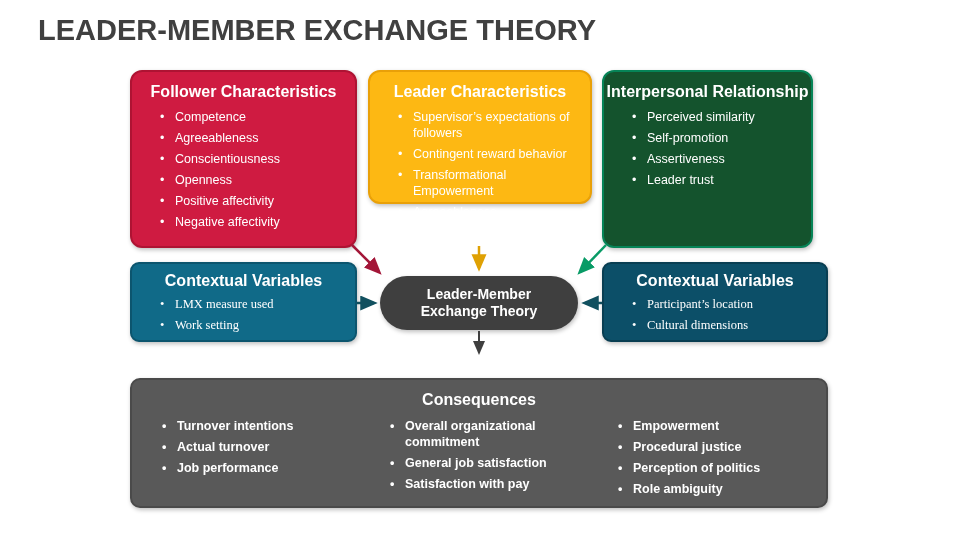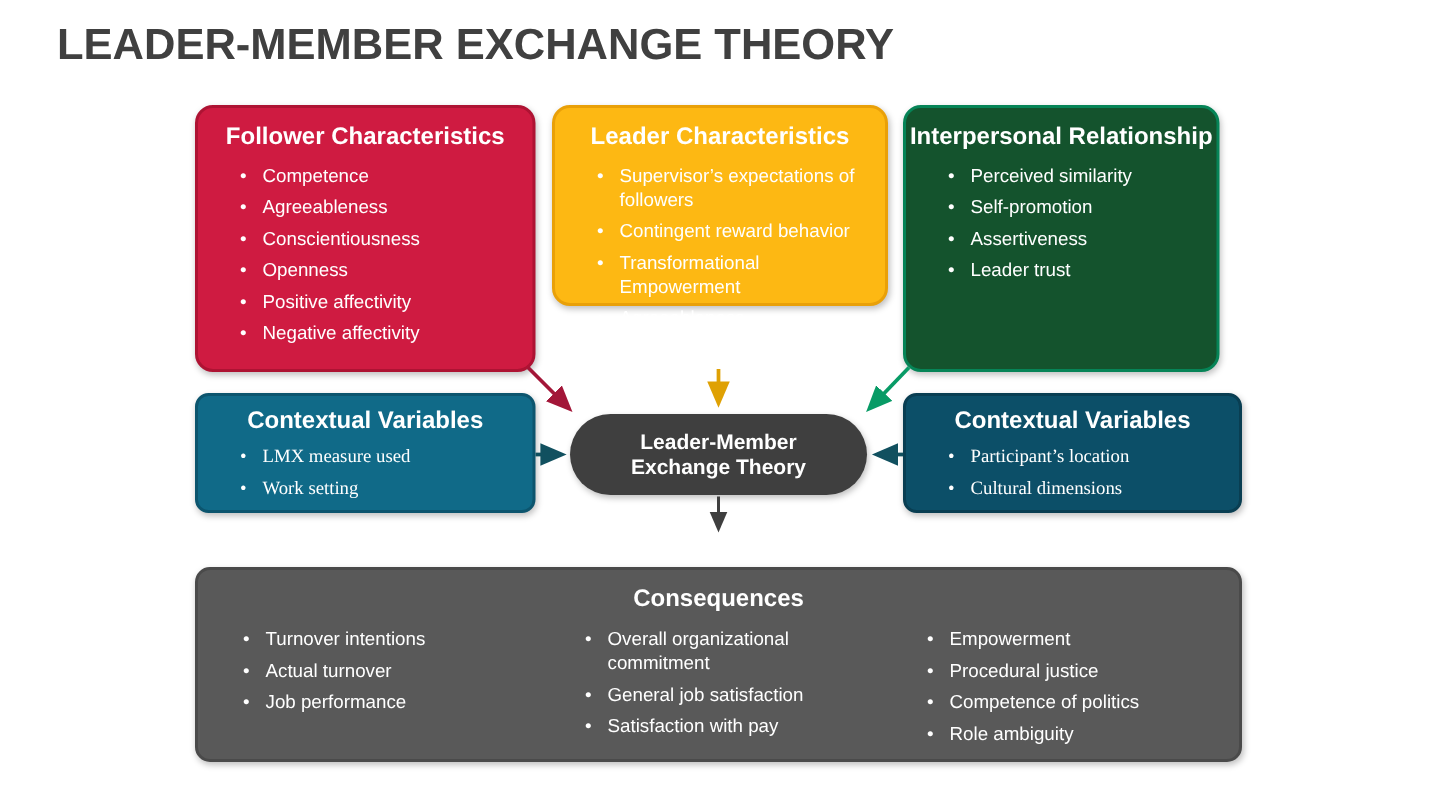--- a/index.html
+++ b/index.html
@@ -94,21 +94,21 @@
     left: 130px; top: 361px; width: 698px; height: 130px;
     background: #595959; border: 2px solid #4A4A4A;
     border-radius: 10px;
     margin-top: 17px;
   }
   .cons-columns {
     display: grid;
     grid-template-columns: 1fr 1fr 1fr;
     padding: 0 8px 0 2px;
   }
-  .cons-columns ul { margin-top: 9px; }
+  .cons-columns ul { margin-top: 9px; font-weight: bold; }
   .cons-columns li { max-width: 180px; }
   .arrows {
     position: absolute;
     left: 0; top: 0; width: 960px; height: 540px;
     pointer-events: none;
   }
 </style>
 </head>
 <body>
 
@@ -177,21 +177,21 @@
         <li>Job performance</li>
       </ul>
       <ul>
         <li>Overall organizational commitment</li>
         <li>General job satisfaction</li>
         <li>Satisfaction with pay</li>
       </ul>
       <ul>
         <li>Empowerment</li>
         <li>Procedural justice</li>
-        <li>Competence of politics</li>
+        <li>Perception of politics</li>
         <li>Role ambiguity</li>
       </ul>
     </div>
   </div>
 
   <svg class="arrows" viewBox="0 0 960 540" xmlns="http://www.w3.org/2000/svg">
     <defs>
       <marker id="ah-red" markerWidth="8" markerHeight="8" refX="5.5" refY="3" orient="auto">
         <path d="M0,0 L7,3 L0,6 z" fill="#A31638"></path>
       </marker>

